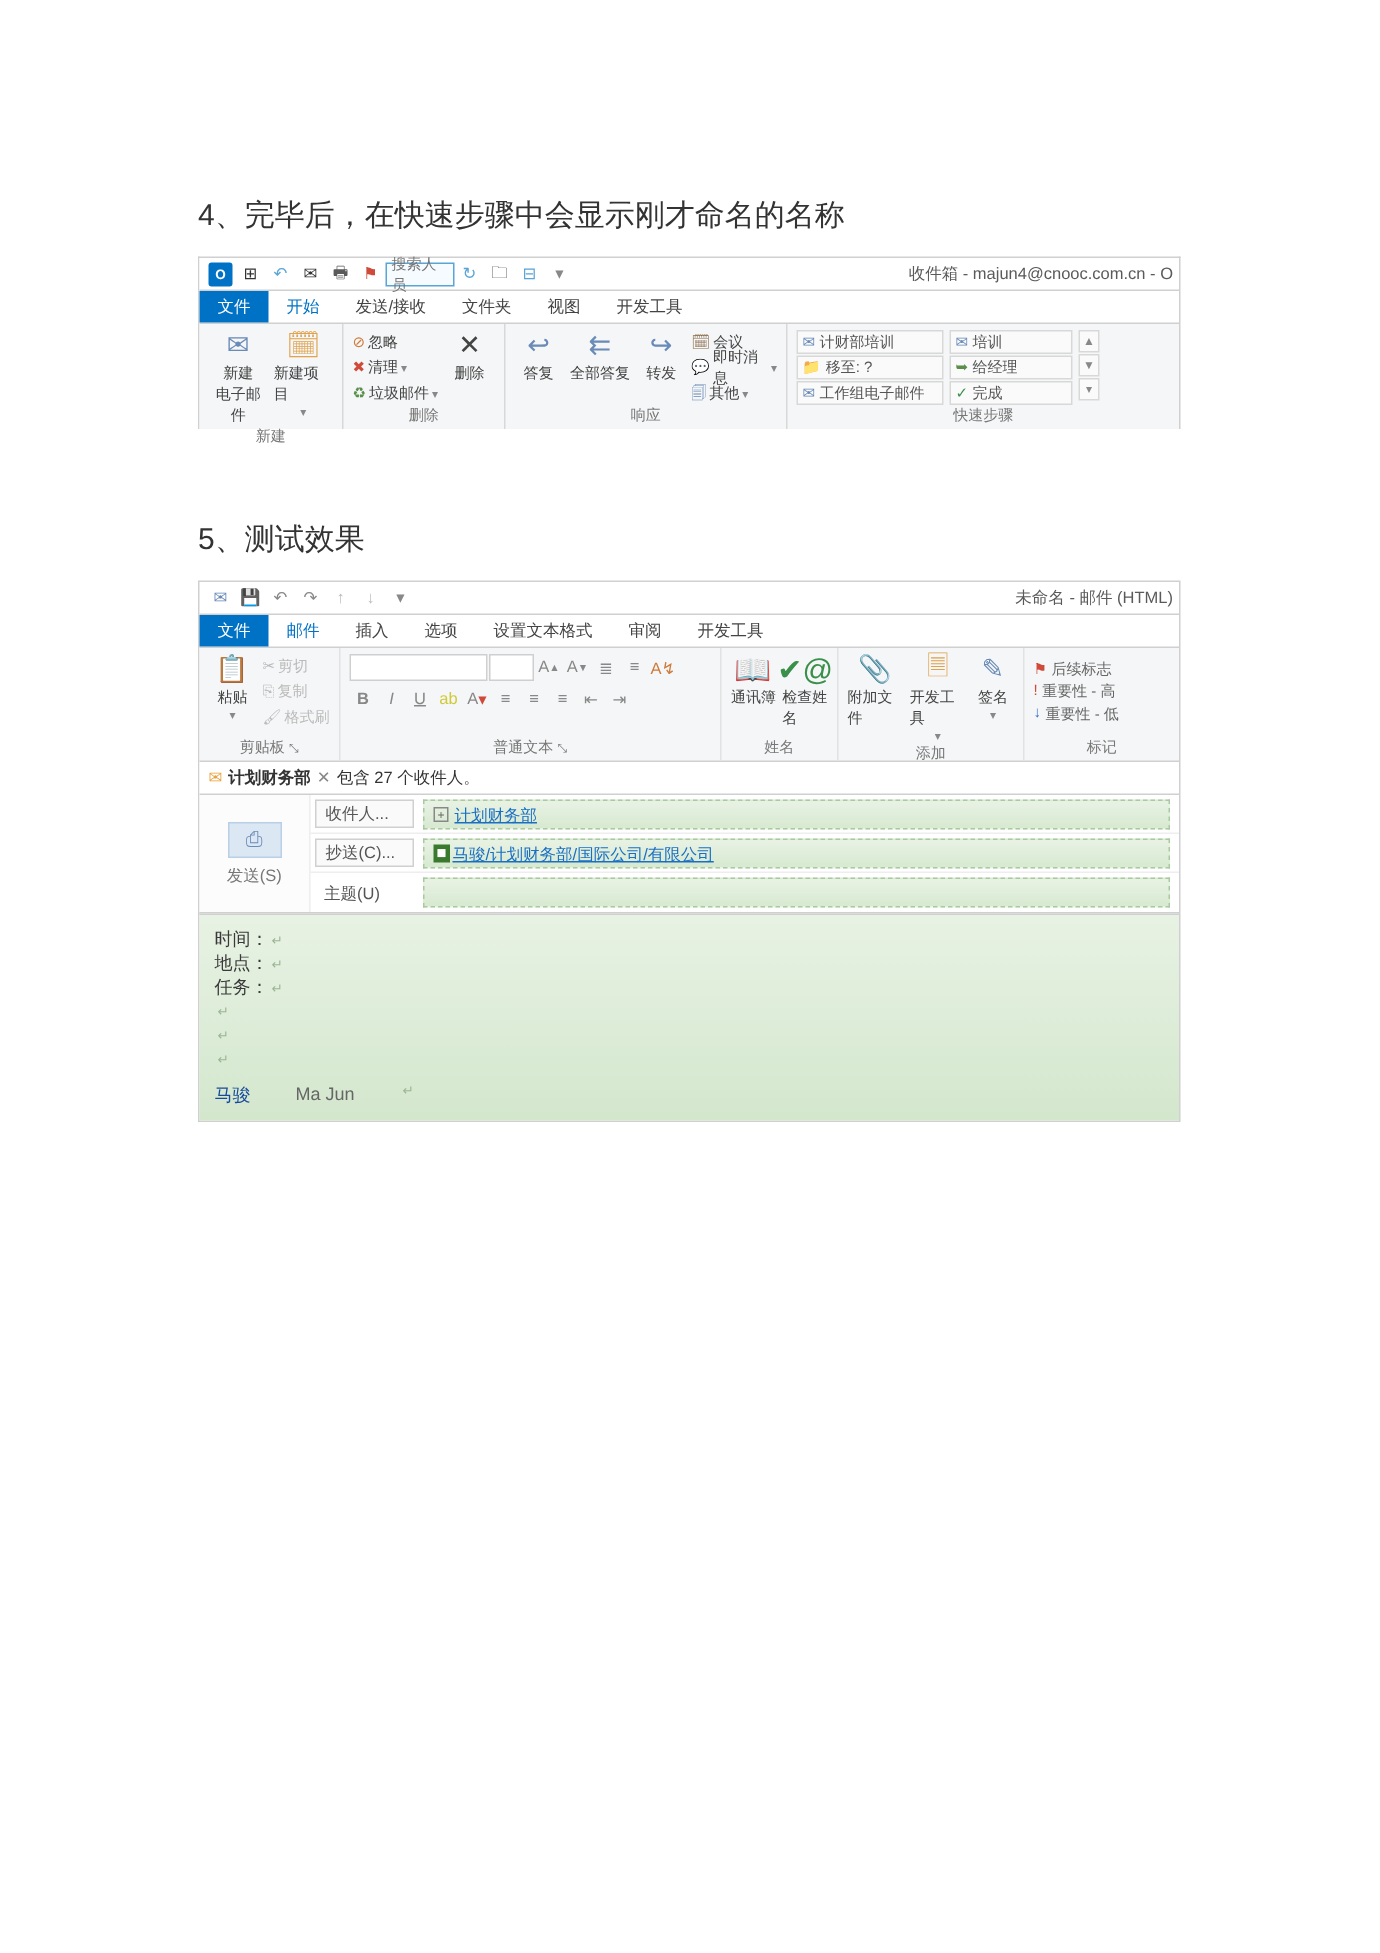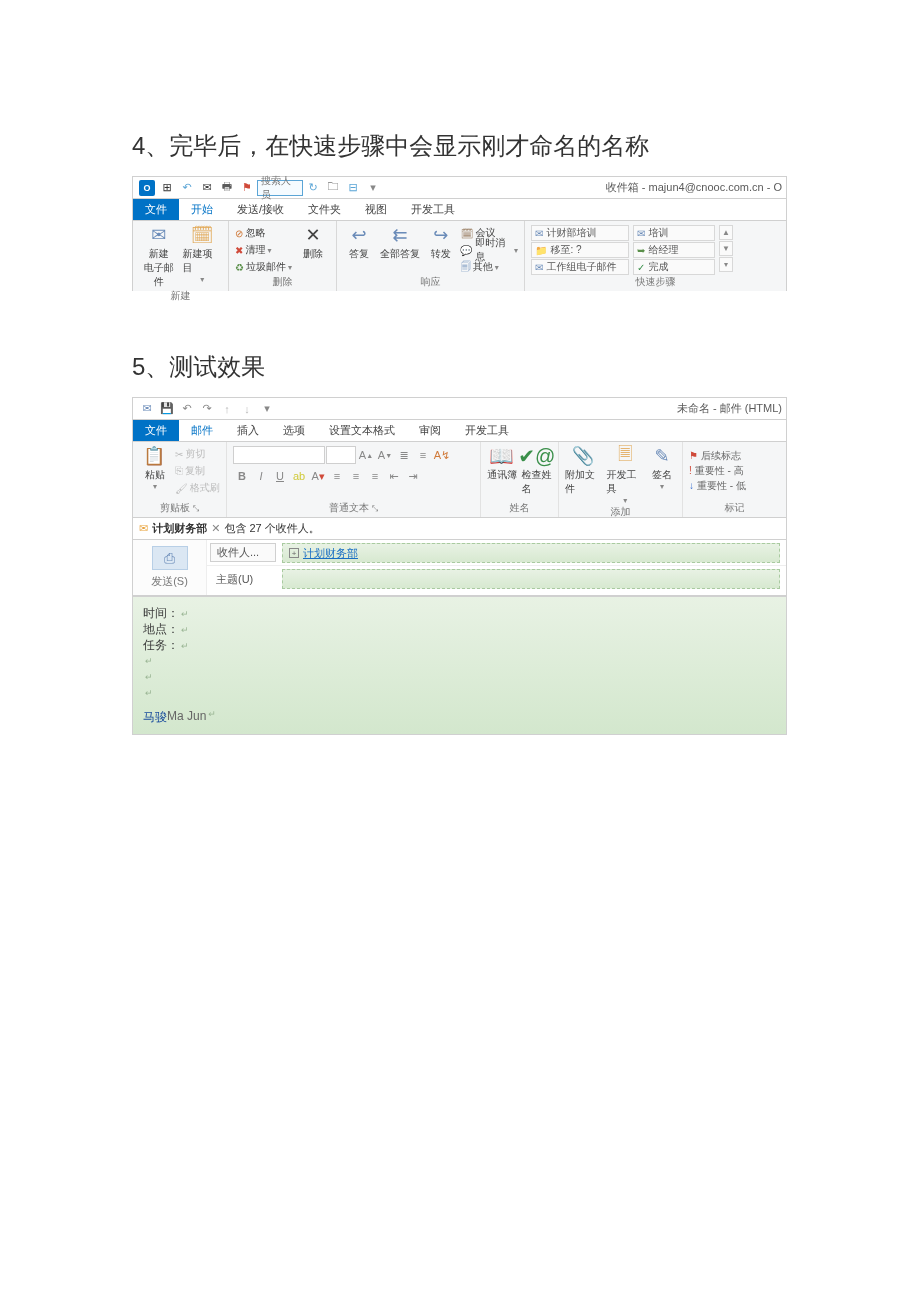--- a/index.html
+++ b/index.html
@@ -5,21 +5,21 @@
   * { box-sizing: border-box; }
   body {
     margin: 0;
     background: #fff;
     font-family: "Microsoft YaHei", Arial, sans-serif;
     font-size: 12px;
     color: #333;
     width: 920px;
   }
   .page { padding: 130px 132px 40px 132px; }
-  .heading { font-size: 24px; color: #333; margin: 0 0 14px 0; font-weight: 400; }
+  .heading { font-size: 20px; color: #333; margin: 0 0 14px 0; font-weight: 400; }
 
   
   .ss1 { border: 1px solid #d0d0d0; border-bottom: none; background: #fff; width: 655px; position: relative; font-size: 11px; }
   .ss1-titlebar { height: 22px; background: #fff; border-bottom: 1px solid #d0d0d0; display: flex; align-items: center; padding: 0 4px; }
   .qat-icon { width: 18px; height: 18px; margin: 0 1px; display: flex; align-items: center; justify-content: center; font-size: 11px; }
   .olk-logo { width:16px; height:16px; background:#0072c6; color:#fff; display:flex;align-items:center;justify-content:center; font-size:9px; font-weight:bold; border-radius:2px; }
   .qat-search { height:16px; border:1px solid #5ba5d6; background:#f5fbff; font-size:10px; padding:0 3px; color:#777; width:46px; display:flex;align-items:center; }
   .ss1-title-right { margin-left:auto; color:#5a5a5a; font-size:11px; }
 
   .ss1-tabs { height: 22px; background:#fff; border-bottom:1px solid #d0d0d0; display:flex; align-items:stretch; }
@@ -65,21 +65,21 @@
   .fbtn { width:66px; border:1px solid #d0d0d0; margin:3px 6px 3px 3px; background:#fafafa; font-size:11px; color:#555; display:flex;align-items:center; padding:0 6px; }
   .flabel { width:66px; margin:3px 6px 3px 3px; font-size:11px; color:#555; display:flex;align-items:center; padding:0 6px; }
   .fval { flex:1; height:20px; margin:3px 6px 3px 0; background:linear-gradient(#e8f2e4,#d7e9d0); border:1px dashed #a9caa0; display:flex;align-items:center; padding:0 6px; font-size:11px; }
   .fval .expand { width:10px; height:10px; border:1px solid #888; font-size:8px; display:inline-flex;align-items:center;justify-content:center; margin-right:4px; color:#666; }
   .fval a { color:#1a6fc4; text-decoration:underline; }
   .fval .cc-chip { background:#3a7a2e; color:#fff; padding:0 2px; margin-right:2px; }
 
   .body-area { background:linear-gradient(#e8f2e4,#d3e7cd); padding:8px 10px 8px 10px; min-height:134px; border-top:1px solid #d0d0d0; font-size:12px; color:#3a3a3a; }
   .body-line { height:16px; }
   .ret { color:#9bb695; font-size:9px; margin-left:2px; }
-  .sig { display:flex; margin-top:8px; }
+  .sig { display:flex; gap:30px; margin-top:8px; }
   .sig .zh { color:#174a9c; }
 </style>
 </head>
 <body>
 
 <div class="page">
 
   <p class="heading">4、完毕后，在快速步骤中会显示刚才命名的名称</p>
 
   <div class="ss1">
@@ -375,20 +375,27 @@
       </div>
       <div class="fieldcol">
         <div class="fieldrow">
           <div class="fbtn">收件人...</div>
           <div class="fval">
             <span class="expand">+</span>
             <a>计划财务部</a>
           </div>
         </div>
         <div class="fieldrow">
+          <div class="fbtn">抄送(C)...</div>
+          <div class="fval">
+            <span class="cc-chip">■</span>
+            <a>马骏/计划财务部/国际公司/有限公司</a>
+          </div>
+        </div>
+        <div class="fieldrow">
           <div class="flabel">主题(U)</div>
           <div class="fval"></div>
         </div>
       </div>
     </div>
 
     <div class="body-area">
       <div class="body-line"><span>时间：</span><span class="ret">↵</span></div>
       <div class="body-line"><span>地点：</span><span class="ret">↵</span></div>
       <div class="body-line"><span>任务：</span><span class="ret">↵</span></div>

